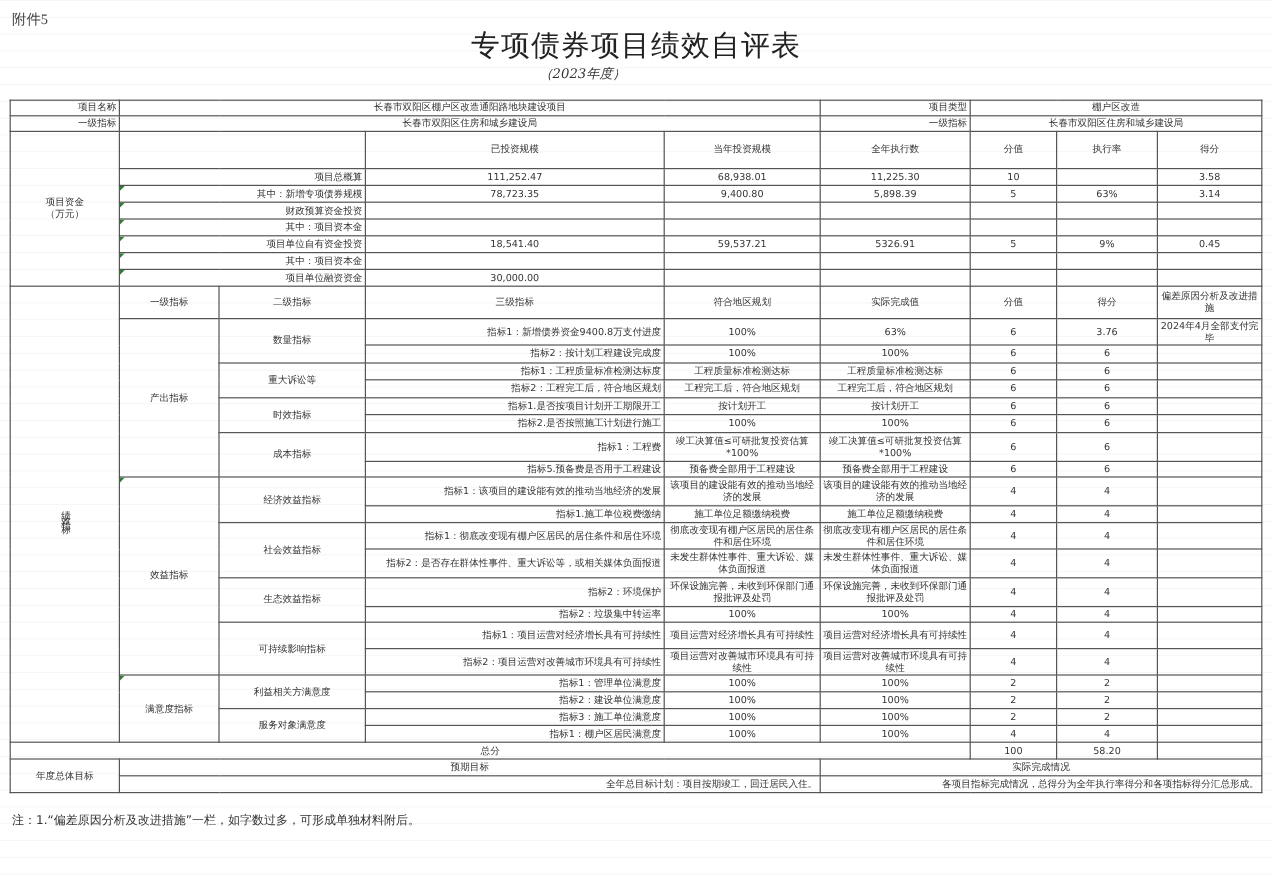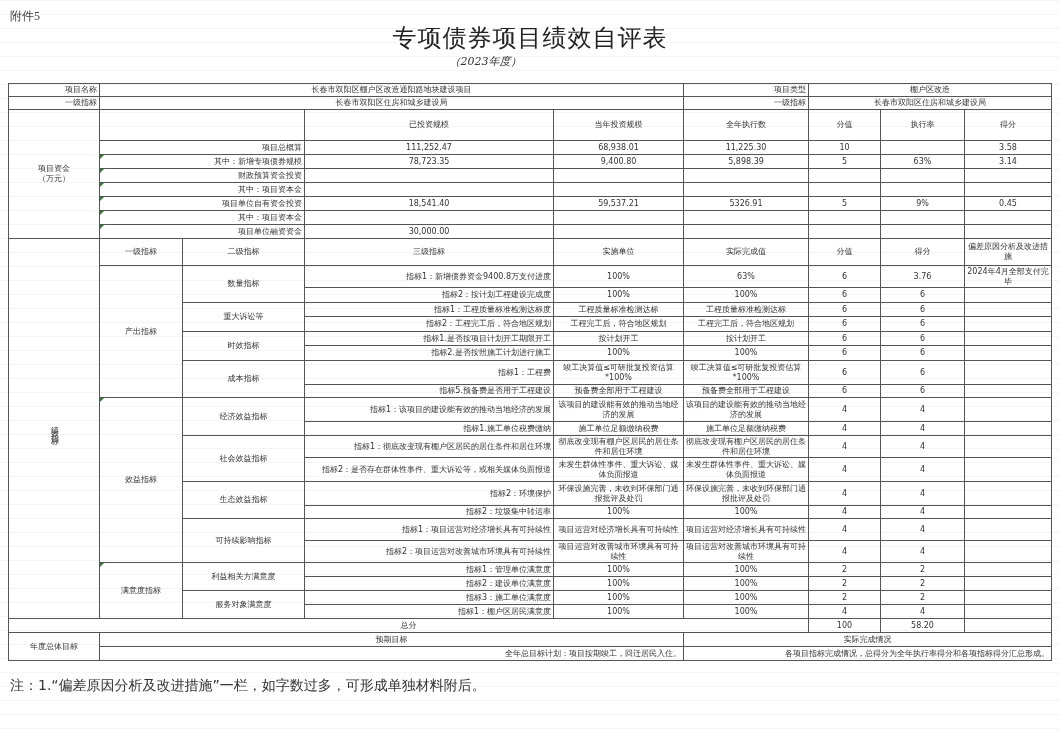--- a/index.html
+++ b/index.html
@@ -17,21 +17,21 @@
   table.main td { border:1px solid #555; font-size:8px; line-height:10px; padding:0 2px;
     text-align:center; vertical-align:middle; overflow:hidden; color:#333; }
   table.main td.l { text-align:right; }
   .ind1 { padding-left:12px !important; }
   .ind2 { padding-left:50px !important; }
   .ind3 { padding-left:60px !important; }
   .gmark { position:relative; }
   .gmark::before { content:""; position:absolute; left:0; top:0; width:0; height:0;
     border-top:4px solid #2e7d32; border-right:4px solid transparent; }
   .vert { writing-mode: vertical-rl; text-orientation: upright; letter-spacing:4px; }
-  .note { position:absolute; left:10px; top:677px; font-size:14px; color:#333; }
+  .note { position:absolute; left:10px; top:677px; font-size:10px; color:#333; }
 </style>
 </head>
 <body>
 
 <div class="grid-bg"></div>
 
 <div class="attach">附件5</div>
 <div class="title">专项债券项目绩效自评表</div>
 <div class="subtitle">（2023年度）</div>
 
@@ -139,21 +139,21 @@
     <td></td>
   </tr>
 
   <tr style="height:27px">
     <td rowspan="21">
       <span class="vert">绩效指标</span>
     </td>
     <td>一级指标</td>
     <td>二级指标</td>
     <td>三级指标</td>
-    <td>实施单位</td>
+    <td>符合地区规划</td>
     <td>实际完成值</td>
     <td>分值</td>
     <td>得分</td>
     <td>偏差原因分析及改进措施</td>
   </tr>
 
   <tr style="height:22px">
     <td rowspan="8">产出指标</td>
     <td rowspan="2">数量指标</td>
     <td class="l">指标1：新增债券资金9400.8万支付进度</td>

